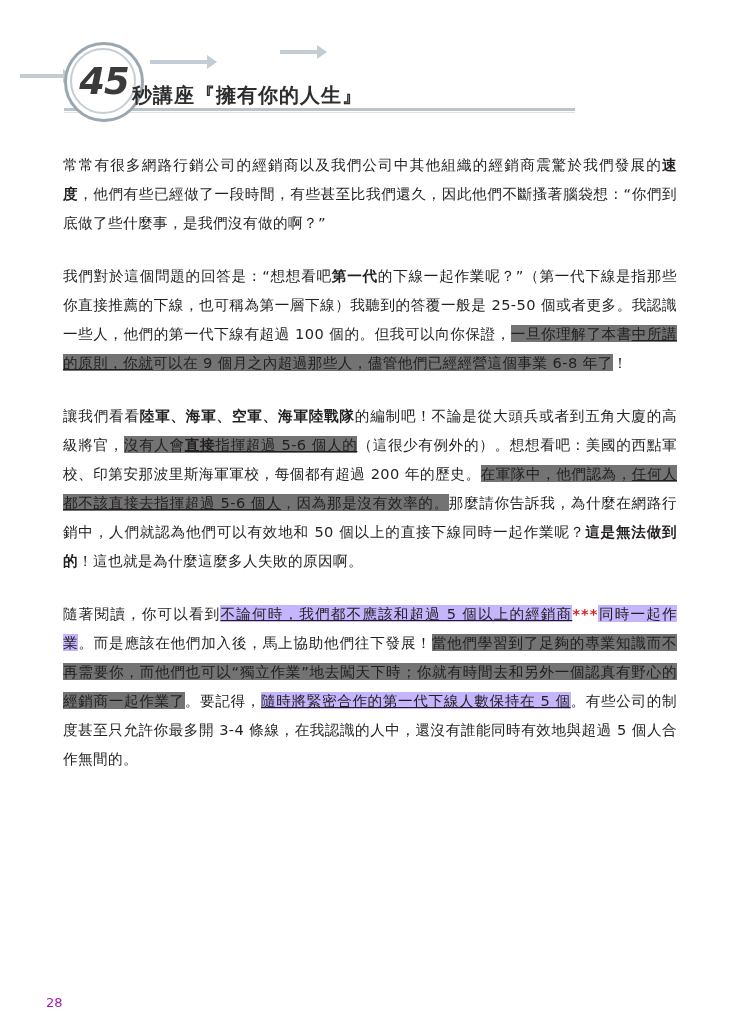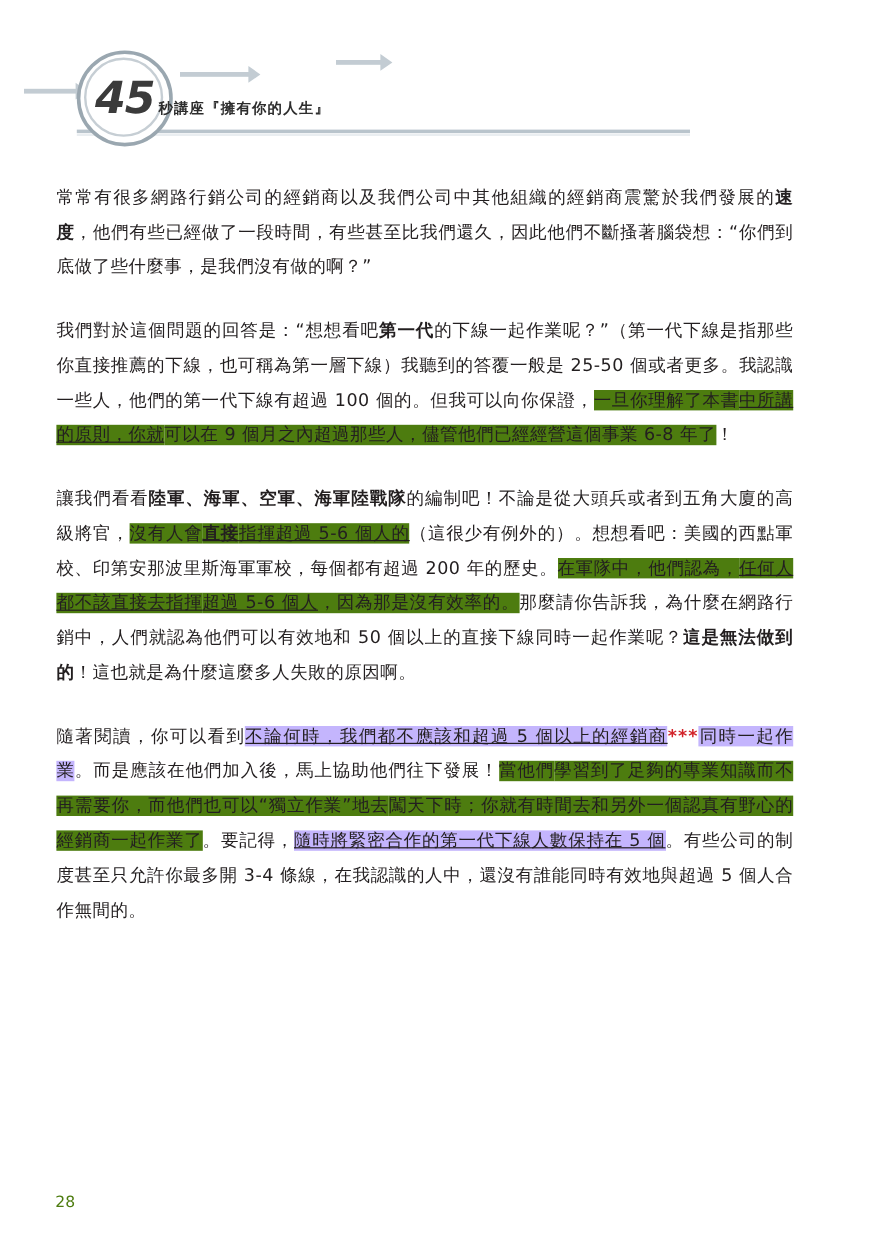--- a/index.html
+++ b/index.html
@@ -87,61 +87,61 @@
     font-weight: bold;
     font-style: italic;
     font-size: 37px;
     color: #3b3b3b;
     letter-spacing: -1px;
   }
   .header-title {
     position: absolute;
     left: 132px;
     top: 52px;
-    font-size: 12px;
+    font-size: 20px;
     font-weight: bold;
     color: #2d2d2d;
     letter-spacing: 1px;
     white-space: nowrap;
   }
 
   
   .content {
     position: absolute;
-    left: 47px;
+    left: 63px;
     top: 150px;
     width: 614px;
   }
   p.para {
     margin: 0 0 24px 0;
     font-size: 14.6px;
     line-height: 29px;
     text-align: justify;
     text-justify: inter-ideograph;
     letter-spacing: 0.4px;
   }
   p.para:last-child { margin-bottom: 0; }
 
   b { font-weight: bold; }
-  .hl { background: #4d7c0f; }
+  .hl { background: #737373; }
   .hl-pink { background: #c4b5fd; }
   .u { text-decoration: underline; }
   .stars {
     color: #d2232a;
     font-weight: bold;
     letter-spacing: 1px;
   }
 
   
   .page-number {
     position: absolute;
     left: 46px;
     top: 995px;
     font-size: 13px;
-    color: #4d7c0f;
+    color: #a21caf;
   }
 </style>
 </head>
 <body>
 
 <div class="header">
   <div class="arrow arrow-a"></div>
   <div class="arrow arrow-b"></div>
   <div class="arrow arrow-c"></div>
   <div class="header-rule"></div>

